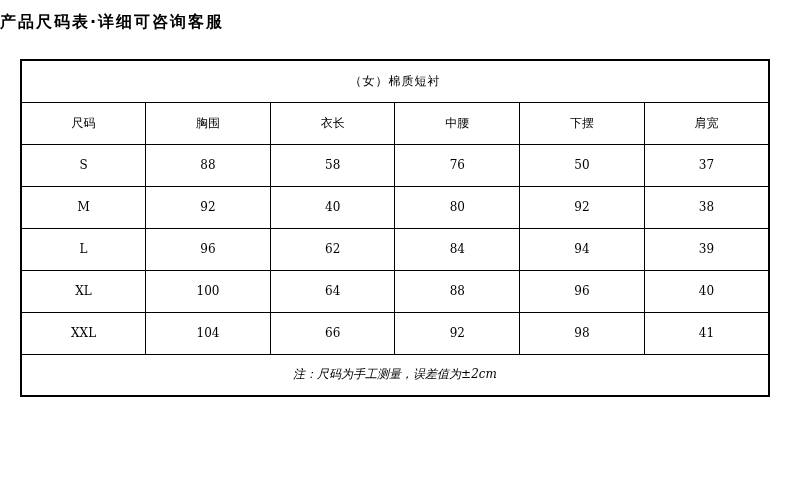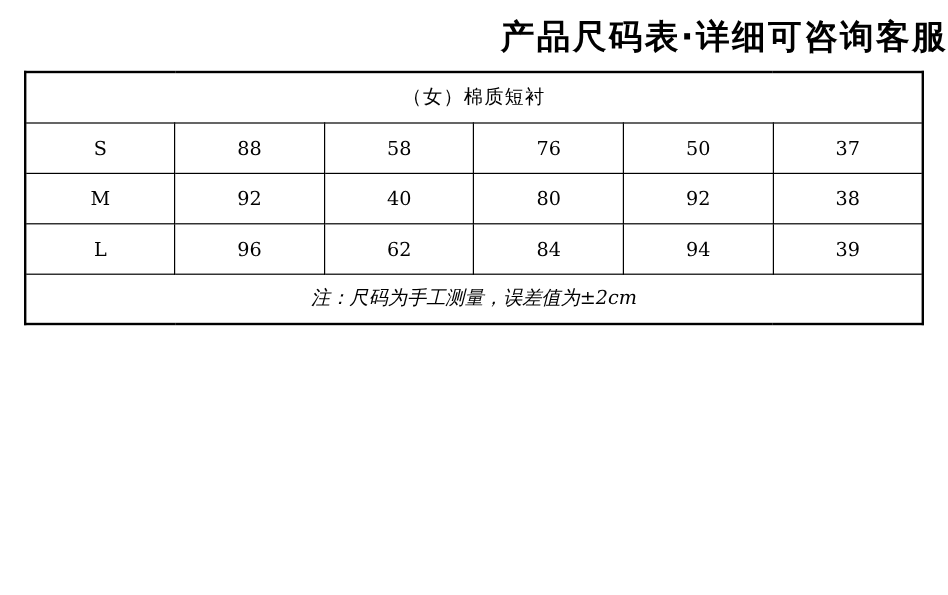--- a/index.html
+++ b/index.html
@@ -6,45 +6,44 @@
   html, body {
     width: 790px;
     height: 496px;
     background: #ffffff;
     color: #000000;
     font-family: "DejaVu Sans", "Liberation Sans", sans-serif;
     overflow: hidden;
     position: relative;
   }
   .title {
-    text-align: right;
-    font-size: 28px;
+    text-align: left;
+    font-size: 16px;
     font-weight: bold;
     padding-top: 12px;
     letter-spacing: 2px;
     font-family: "DejaVu Sans", "Liberation Sans", sans-serif;
-    padding-left: 44px;
   }
   table.size-table {
     position: absolute;
     left: 20px;
     top: 59px;
     width: 750px;
     border-collapse: collapse;
     table-layout: fixed;
     border: 2px solid #000000;
     font-family: "DejaVu Serif", "Liberation Serif", serif;
   }
   table.size-table th,
   table.size-table td {
     border: 1px solid #000000;
     height: 42px;
     text-align: center;
     vertical-align: middle;
-    font-size: 16px;
+    font-size: 12px;
     font-weight: normal;
     padding: 0;
   }
   td.category-cell {
     text-align: left;
     padding-left: 10px;
     font-weight: bold;
     font-size: 17px;
     font-family: "DejaVu Sans", "Liberation Sans", sans-serif;
     letter-spacing: 1px;
@@ -61,20 +60,28 @@
 <div class="page">
 
   <h1 class="title">产品尺码表·详细可咨询客服</h1>
 
   <table class="size-table">
     <tbody>
       <tr>
         <td colspan="6" class="category-cell">（女）棉质短衬</td>
       </tr>
 
+      <tr>
+        <th>尺码</th>
+        <th>胸围</th>
+        <th>衣长</th>
+        <th>中腰</th>
+        <th>下摆</th>
+        <th>肩宽</th>
+      </tr>
 
       <tr>
         <td>S</td>
         <td>88</td>
         <td>58</td>
         <td>76</td>
         <td>50</td>
         <td>37</td>
       </tr>
 
@@ -89,21 +96,37 @@
 
       <tr>
         <td>L</td>
         <td>96</td>
         <td>62</td>
         <td>84</td>
         <td>94</td>
         <td>39</td>
       </tr>
 
+      <tr>
+        <td>XL</td>
+        <td>100</td>
+        <td>64</td>
+        <td>88</td>
+        <td>96</td>
+        <td>40</td>
+      </tr>
 
+      <tr>
+        <td>XXL</td>
+        <td>104</td>
+        <td>66</td>
+        <td>92</td>
+        <td>98</td>
+        <td>41</td>
+      </tr>
 
 
 
       <tr>
         <td colspan="6" class="note-cell">注：尺码为手工测量，误差值为±2cm</td>
       </tr>
     </tbody>
   </table>
 
 </div>

